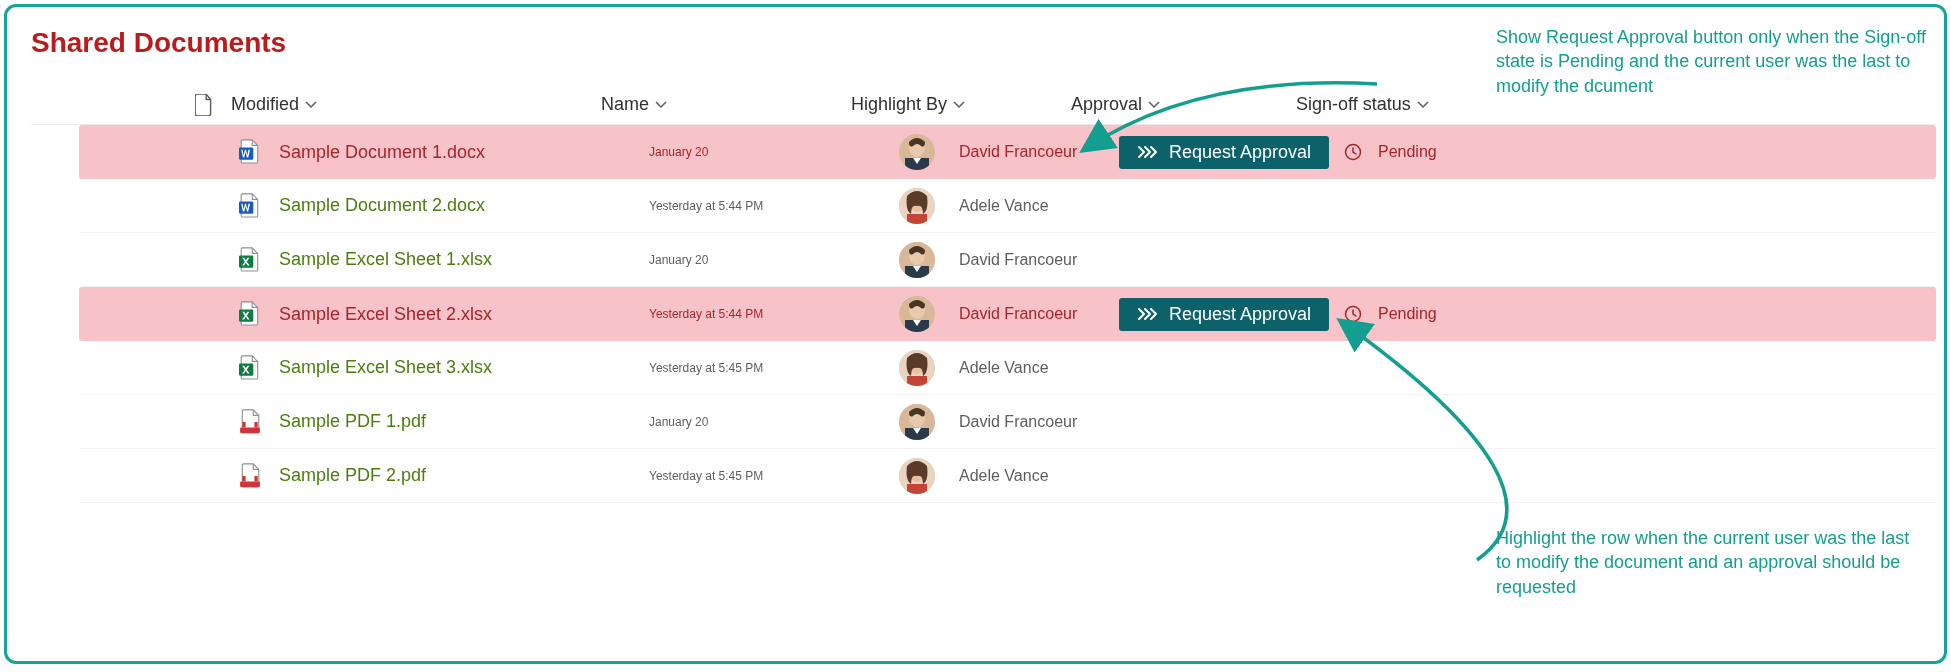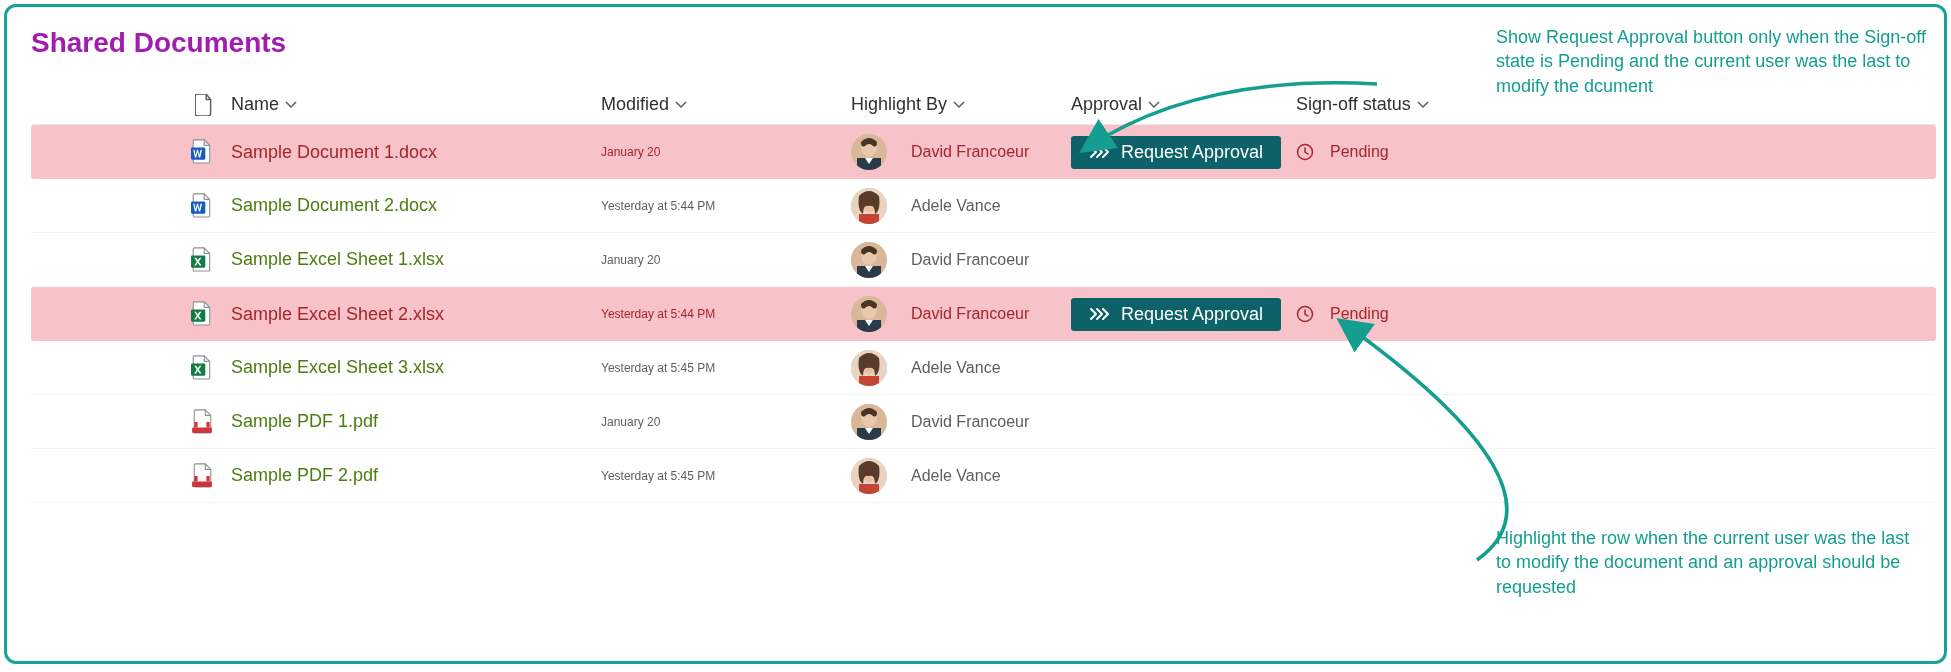--- a/index.html
+++ b/index.html
@@ -12,21 +12,21 @@
       border: 3px solid #17a398;
       border-radius: 12px;
       margin: 4px;
       padding: 20px 8px 20px 24px;
       position: relative;
       height: 660px;
     }
     .page-title {
       font-size: 28px;
       font-weight: 600;
-      color: #a21caf;
+      color: #b91c1c;
       margin-bottom: 26px;
       margin-left: 0;
     }
     .list {
       width: 100%;
     }
     .header-row, .data-row {
       display: grid;
       grid-template-columns: 90px 110px 370px 250px 220px 225px 260px 1fr;
       align-items: center;
@@ -45,20 +45,21 @@
       font-weight: 400;
       cursor: pointer;
     }
     .header-cell.doctype {
       justify-content: flex-end;
       padding-right: 18px;
     }
     .data-row {
       border-bottom: 1px solid #f3f2f1;
       position: relative;
+      margin-left: 48px;
     }
     .data-row.highlighted {
       background: #f7c3c8;
       border-radius: 3px;
       border-bottom: none;
     }
     .data-row.highlighted .name-cell,
     .data-row.highlighted .modified-cell,
     .data-row.highlighted .modifiedby-cell,
     .data-row.highlighted .signoff-cell {
@@ -209,27 +210,27 @@
   <div class="list">
     <div class="header-row">
       <div></div>
       <div class="header-cell doctype">
         <svg class="doctype-head-icon" viewBox="0 0 16 20">
           <path d="M2 0 h8 l4 5 v13 a2 2 0 0 1 -2 2 h-10 a2 2 0 0 1 -2 -2 v-16 a2 2 0 0 1 2 -2 z" fill="none" stroke="#605e5c" stroke-width="1.3"></path>
           <path d="M10 0 v5 h4" fill="none" stroke="#605e5c" stroke-width="1.3"></path>
         </svg>
       </div>
       <div class="header-cell">
-        <span>Name</span>
+        <span>Modified</span>
         <svg class="chevron" viewBox="0 0 12 12">
             <path d="M1 3 L6 8 L11 3" fill="none" stroke="#605e5c" stroke-width="1.5"></path>
           </svg>
       </div>
       <div class="header-cell">
-        <span>Modified</span>
+        <span>Name</span>
         <svg class="chevron" viewBox="0 0 12 12">
             <path d="M1 3 L6 8 L11 3" fill="none" stroke="#605e5c" stroke-width="1.5"></path>
           </svg>
       </div>
       <div class="header-cell">
         <span>Highlight By</span>
         <svg class="chevron" viewBox="0 0 12 12">
             <path d="M1 3 L6 8 L11 3" fill="none" stroke="#605e5c" stroke-width="1.5"></path>
           </svg>
       </div>

